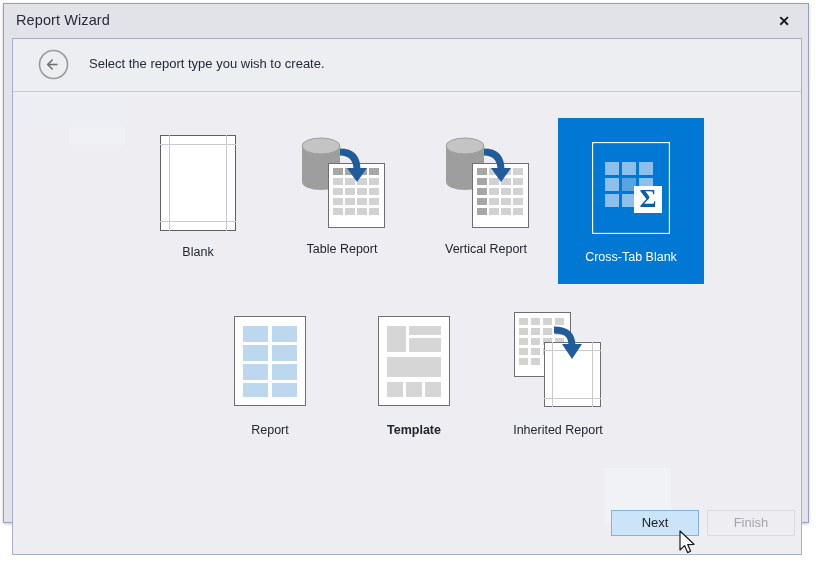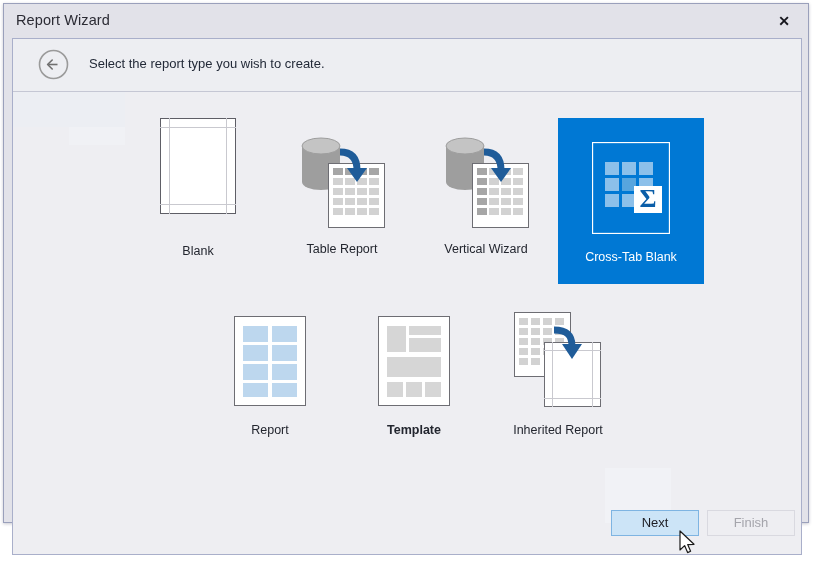--- a/index.html
+++ b/index.html
@@ -138,21 +138,21 @@
     font-size: 12.5px;
     color: #23262f;
     white-space: nowrap;
   }
   .tile.selected {
     background: #0078d4;
   }
   .tile.selected .caption { color: #ffffff; }
 
   
-  .t-blank     { left: 120px; top: 5px; gap: 16px; }
+  .t-blank     { left: 120px; top: 22px; }
   .t-table     { left: 264px; top: 19px; }
   .t-vertical  { left: 408px; top: 19px; }
   .t-crosstab  { left: 545px; top: 27px; width: 146px; height: 166px; }
 
   .t-labels    { left: 192px; top: 200px; }
   .t-template  { left: 336px; top: 200px; font-weight: bold; }
   .t-inherited { left: 480px; top: 200px; }
 
   
   .footer {
@@ -311,21 +311,21 @@
                 <rect x="61" y="68" width="10" height="7"></rect>
                 <rect x="73" y="68" width="10" height="7"></rect>
               <rect x="49" y="78" width="10" height="7"></rect>
                 <rect x="61" y="78" width="10" height="7"></rect>
                 <rect x="73" y="78" width="10" height="7"></rect>
             </g>
             <path d="M44 22 C57 22 61 30 61 40" fill="none" stroke="#1f5c99" stroke-width="7"></path>
             <path d="M51 38 L71 38 L61 52 Z" fill="#1f5c99"></path>
           </svg>
         </div>
-        <div class="caption">Vertical Wizard</div>
+        <div class="caption">Vertical Report</div>
       </div>
 
       <div class="tile t-crosstab selected">
         <div class="glyph">
           <svg width="78" height="92" viewBox="0 0 78 92">
             <rect x="0.5" y="0.5" width="77" height="91" fill="none" stroke="#ffffff" stroke-width="1.3"></rect>
             <g fill="#8cc0ea">
               <rect x="13" y="20" width="14" height="13"></rect>
               <rect x="30" y="20" width="14" height="13"></rect>
               <rect x="47" y="20" width="14" height="13"></rect>

